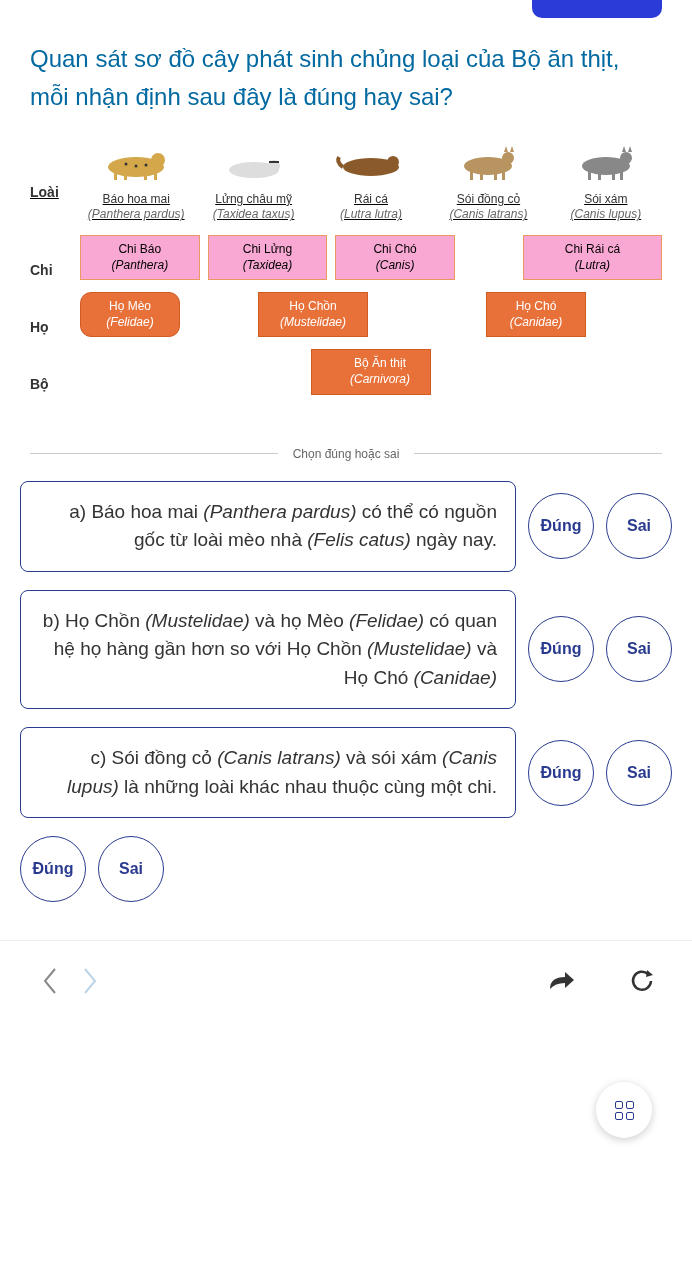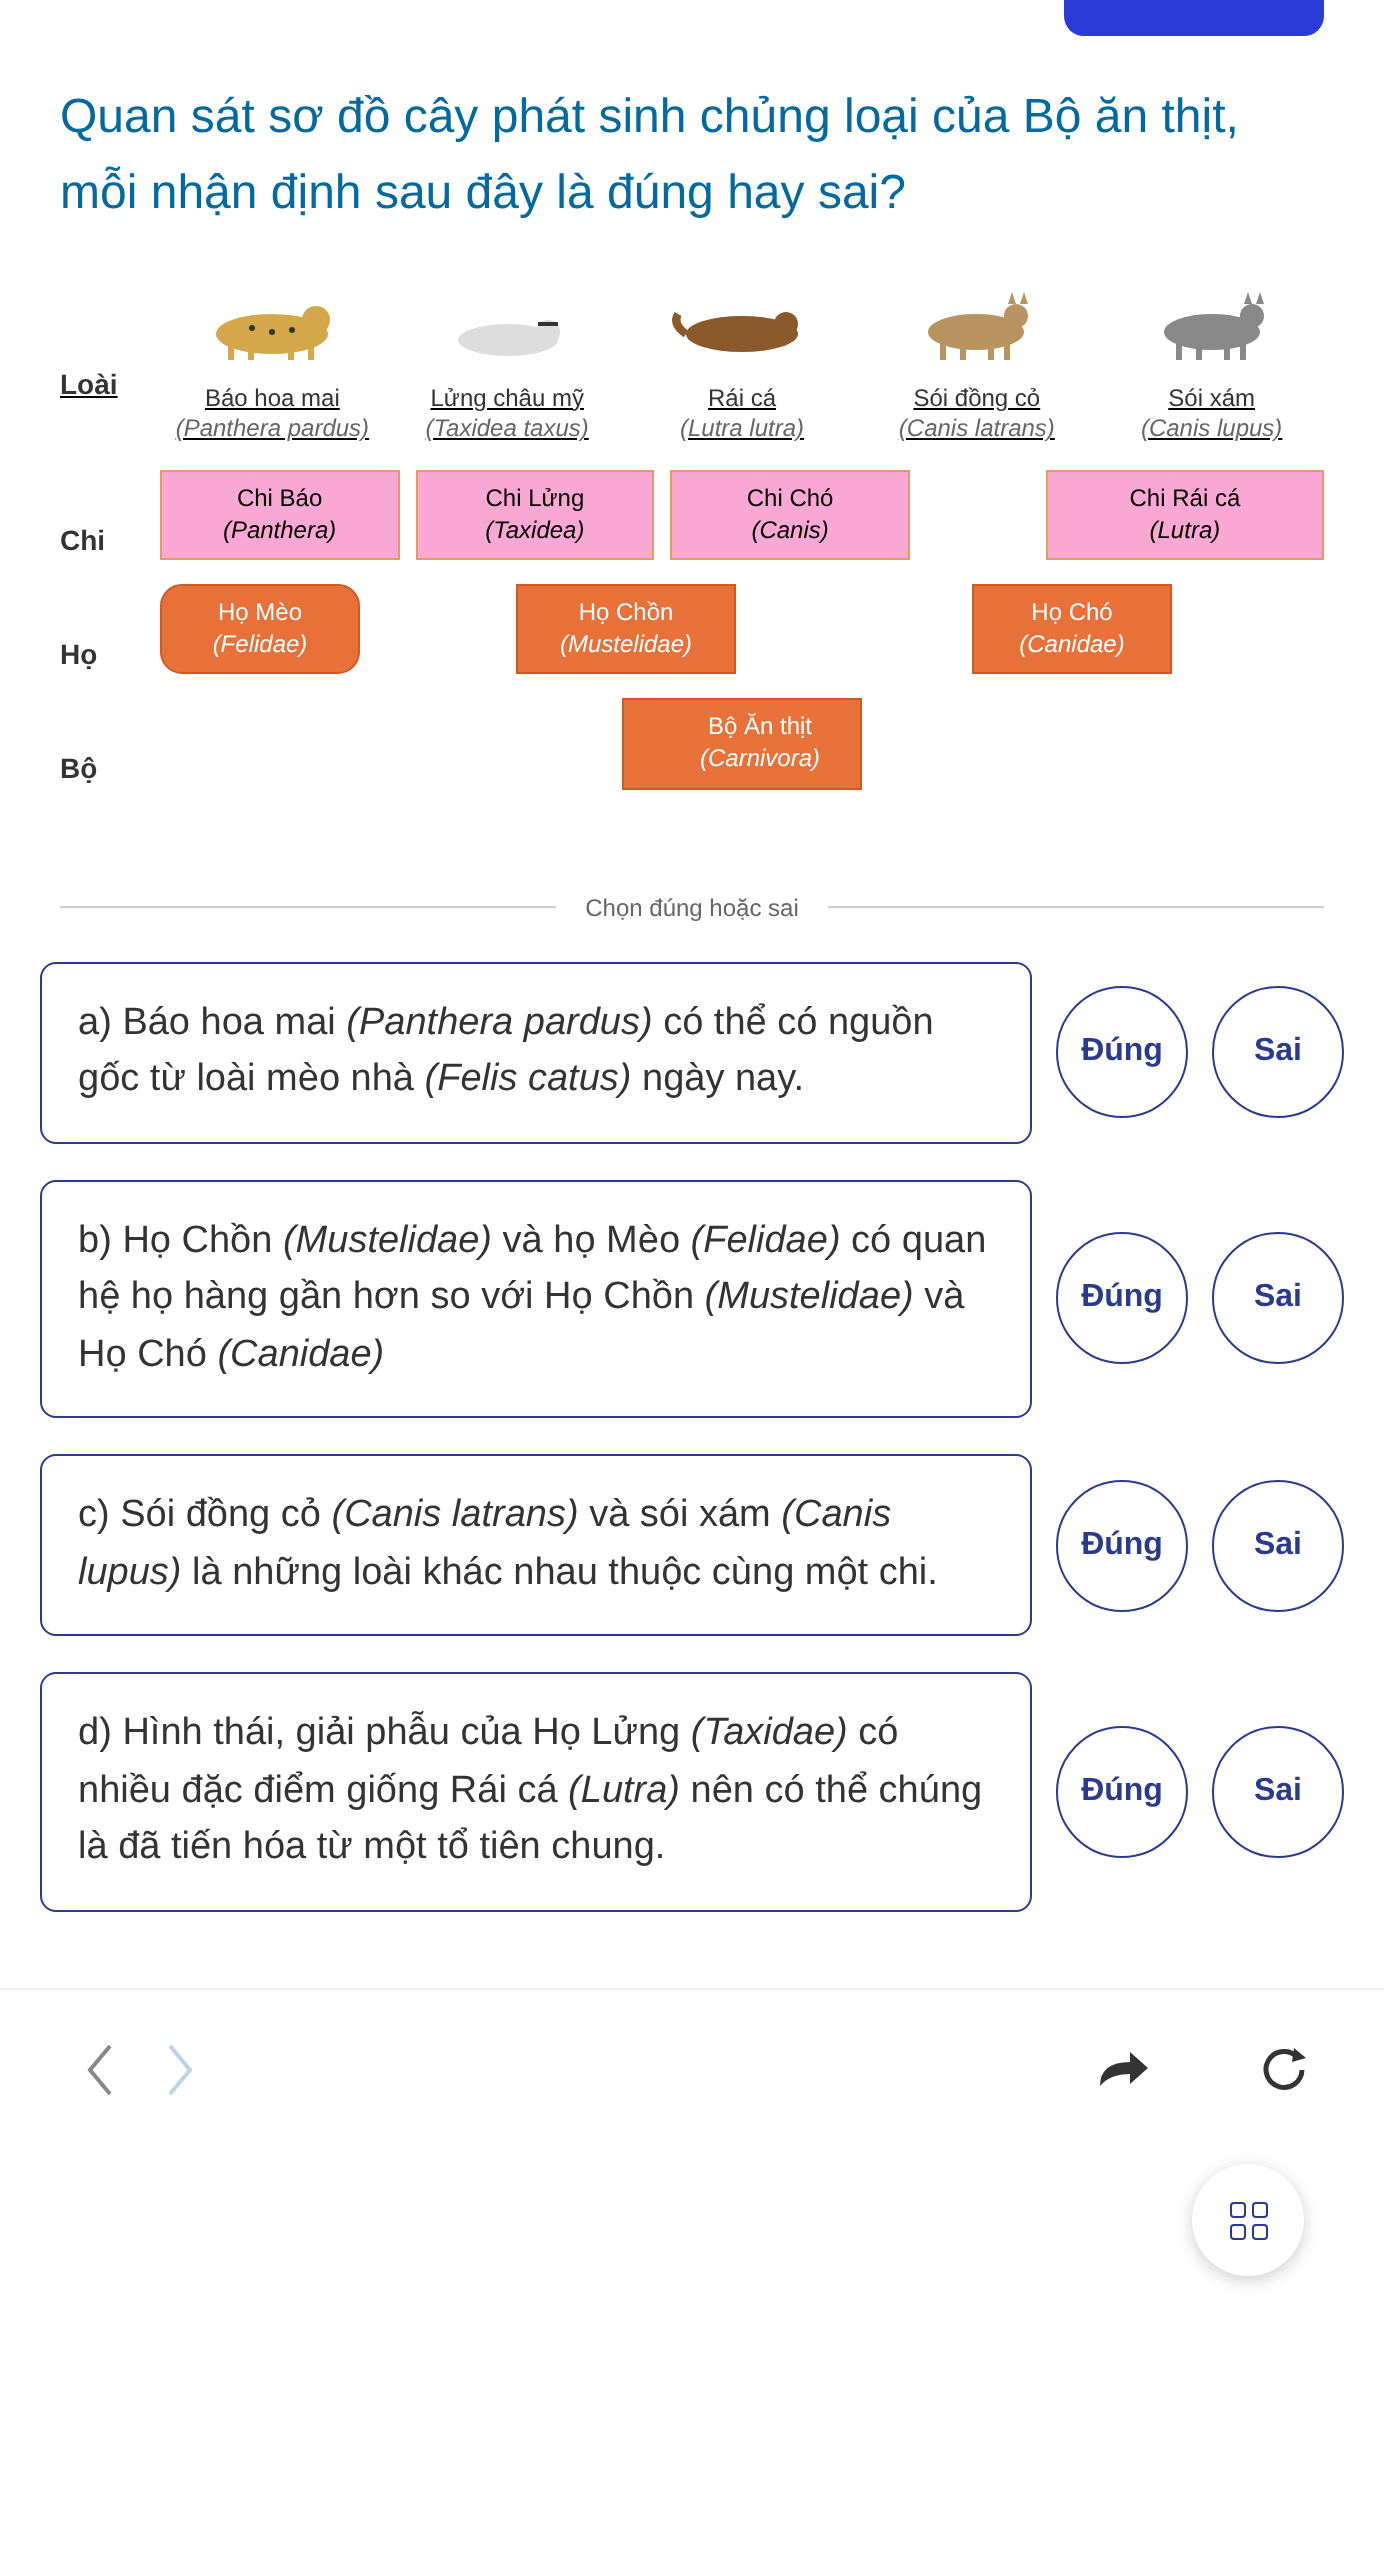--- a/index.html
+++ b/index.html
@@ -27,21 +27,21 @@
 .family-row .taxa-box:nth-child(1) { width: 100px; border-radius: 11px; }
 .family-row .taxa-box:nth-child(2) { width: 110px; margin-left: 70px; }
 .family-row .taxa-box:nth-child(3) { width: 100px; margin-left: 110px; }
 .order-row .taxa-items { justify-content: center; }
 .order-row .taxa-box { width: 120px; }
 .separator { display: flex; align-items: center; margin: 20px 30px; color: #666; font-size: 12px; }
 .separator::before, .separator::after { content: ''; flex: 1; height: 1px; background: #ccc; }
 .separator span { padding: 0 15px; }
 .answers { padding: 0 20px 20px; }
 .answer-row { display: flex; align-items: center; gap: 12px; margin-bottom: 18px; }
-.answer-text { flex: 1; border: 1.5px solid #2a3b8f; border-radius: 8px; padding: 16px 18px; font-size: 19px; color: #333; line-height: 1.5; }
+.answer-text { flex: 1; border: 1.5px solid #2a3b8f; border-radius: 8px; padding: 16px 18px; font-size: 19px; color: #333; line-height: 1.5; text-align: right; }
 .answer-text em { font-style: italic; }
 .btn-circle { width: 66px; height: 66px; border: 1.5px solid #2a3b8f; border-radius: 50%; background: #fff; display: flex; align-items: center; justify-content: center; font-size: 16px; font-weight: bold; color: #2a3b8f; cursor: pointer; flex-shrink: 0; }
 .floating-btn { position: fixed; right: 40px; bottom: 140px; width: 56px; height: 56px; background: #fff; border-radius: 50%; box-shadow: 0 2px 8px rgba(0,0,0,0.2); display: flex; align-items: center; justify-content: center; }
 .grid-icon { display: grid; grid-template-columns: 8px 8px; grid-template-rows: 8px 8px; gap: 3px; }
 .grid-icon span { border: 1.5px solid #2a3b8f; border-radius: 2px; }
 .bottom-nav { display: flex; justify-content: space-between; align-items: center; padding: 20px 30px; border-top: 1px solid #eee; }
 .nav-btn { width: 40px; height: 40px; display: flex; align-items: center; justify-content: center; cursor: pointer; }
 .top-bar { height: 20px; display: flex; justify-content: flex-end; padding-right: 30px; }
 .top-blue { width: 130px; height: 18px; background: #2a3bd8; border-radius: 0 0 10px 10px; }
 </style>
@@ -168,21 +168,20 @@
     <div class="answer-text"><span>b)</span> <span>Họ Chồn <em>(Mustelidae)</em> và họ Mèo <em>(Felidae)</em> có quan hệ họ hàng gần hơn so với Họ Chồn <em>(Mustelidae)</em> và Họ Chó <em>(Canidae)</em></span></div>
     <div class="btn-circle">Đúng</div>
     <div class="btn-circle">Sai</div>
   </div>
   <div class="answer-row">
     <div class="answer-text"><span>c)</span> <span>Sói đồng cỏ <em>(Canis latrans)</em> và sói xám <em>(Canis lupus)</em> là những loài khác nhau thuộc cùng một chi.</span></div>
     <div class="btn-circle">Đúng</div>
     <div class="btn-circle">Sai</div>
   </div>
   <div class="answer-row">
-    <div class="answer-text"><span>d)</span> <span>Hình thái, giải phẫu của Họ Lửng <em>(Taxidae)</em> có nhiều đặc điểm giống Rái cá <em>(Lutra)</em> nên có thể chúng là đã tiến hóa từ một tổ tiên chung.</span></div>
     <div class="btn-circle">Đúng</div>
     <div class="btn-circle">Sai</div>
   </div>
 </div>
 
 <div class="floating-btn">
   <div class="grid-icon">
       <span></span>
       <span></span>
       <span></span>

